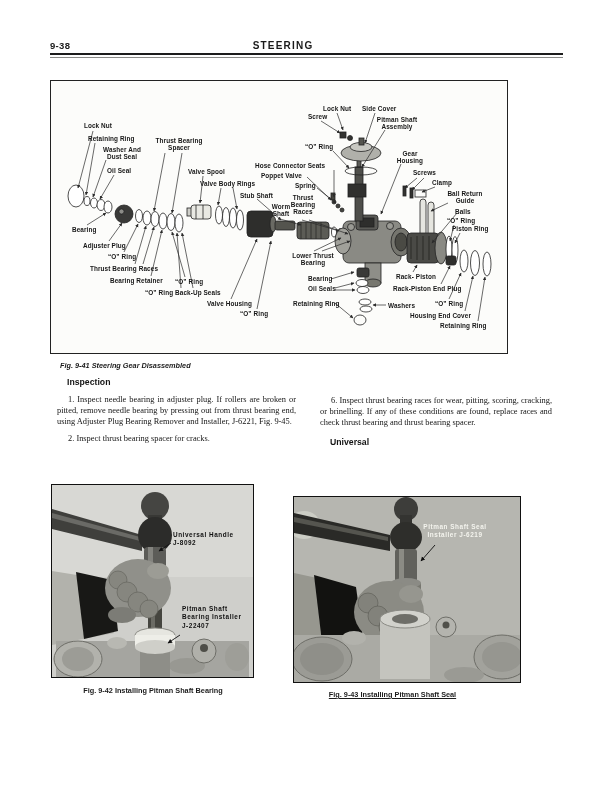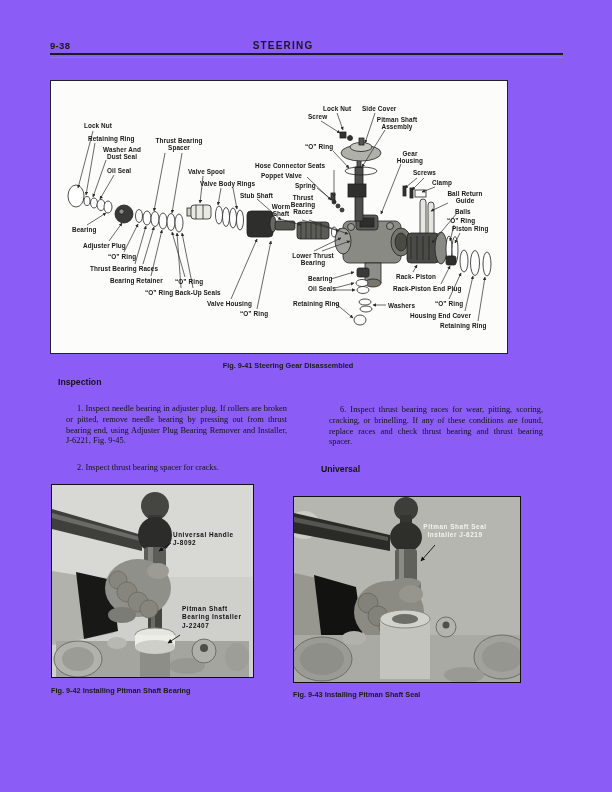--- a/index.html
+++ b/index.html
@@ -1,48 +1,48 @@
 <!DOCTYPE html>
 <html><head>
 <meta charset="utf-8">
 <style>
   html,body{margin:0;padding:0;background:#e9e9e7;}
-  .page{position:relative;width:612px;height:792px;margin:0 auto;background:#8b5cf6;
+  .page{position:relative;width:612px;height:792px;margin:0 auto;background:#ffffff;
         font-family:"Liberation Sans",sans-serif;color:#1a1a1a;overflow:hidden;}
   
   .hdr-num{position:absolute;left:50px;top:40px;font-size:9.5px;font-weight:bold;letter-spacing:.3px;}
   .hdr-title{position:absolute;left:50px;top:40px;width:466px;text-align:center;
              font-size:10px;font-weight:bold;letter-spacing:1.2px;}
   .hdr-rule{position:absolute;left:50px;top:53px;width:513px;height:2.4px;background:#1c1c1c;}
   .hdr-rule2{position:absolute;left:50px;top:56.5px;width:513px;height:.8px;background:#8a8a88;}
   
   .fig-frame{position:absolute;left:50px;top:80px;width:456px;height:272px;border:1.4px solid #222;background:#fcfcfa;}
   .fig-frame svg{position:absolute;left:0;top:0;}
   .dlabel{position:absolute;font-size:6.4px;font-weight:bold;line-height:1.13;letter-spacing:.1px;
           white-space:pre-line;color:#161616;}
   .leaders line{stroke:#2a2a2a;stroke-width:.7;}
   .caption{position:absolute;font-size:7.3px;font-weight:bold;color:#1b1b1b;}
-  #caption-41{left:60px;top:361px;width:456px;text-align:center;}
+  #caption-41{left:60px;top:361px;width:456px;font-style:italic;}
   
   .col{position:absolute;font-family:"Liberation Serif",serif;font-size:8.4px;line-height:1.28;
        text-align:justify;color:#141414;}
   #col-left{left:50px;top:377px;width:253px;}
   #col-right{left:313px;top:377px;width:246px;}
   #col-right .spacer{height:12px;}
-  .sec-head{font-family:"Liberation Sans",sans-serif;font-weight:bold;font-size:8.7px;margin:0 0 1px 8px;}
-  .col p{margin:16px;text-indent:11px;}
+  .sec-head{font-family:"Liberation Sans",sans-serif;font-weight:bold;font-size:8.7px;margin:0 0 1px 17px;}
+  .col p{margin:7px;text-indent:11px;}
   #assembly-head{margin-top:9px;}
   
   .photo{position:absolute;border:1.4px solid #111;overflow:hidden;background:#c7c7c3;}
   #photo-42{left:51px;top:484px;width:201px;height:192px;}
   #photo-43{left:293px;top:496px;width:226px;height:185px;}
   .plabel{position:absolute;font-size:6.4px;font-weight:bold;line-height:1.3;letter-spacing:.55px;
           white-space:pre-line;color:#101010;}
-  #caption-42{left:51px;top:686px;width:204px;text-align:left;}
-  #caption-43{left:293px;top:690px;width:229px;}
+  #caption-42{left:51px;top:686px;width:204px;text-align:center;}
+  #caption-43{left:278px;top:690px;width:229px;text-align:center;text-decoration:underline;}
 </style>
 </head>
 <body>
 
 <div class="page">
 
   <div class="hdr-num">9-38</div>
   <div class="hdr-title">STEERING</div>
   <div class="hdr-rule"></div>
   <div class="hdr-rule2"></div>

